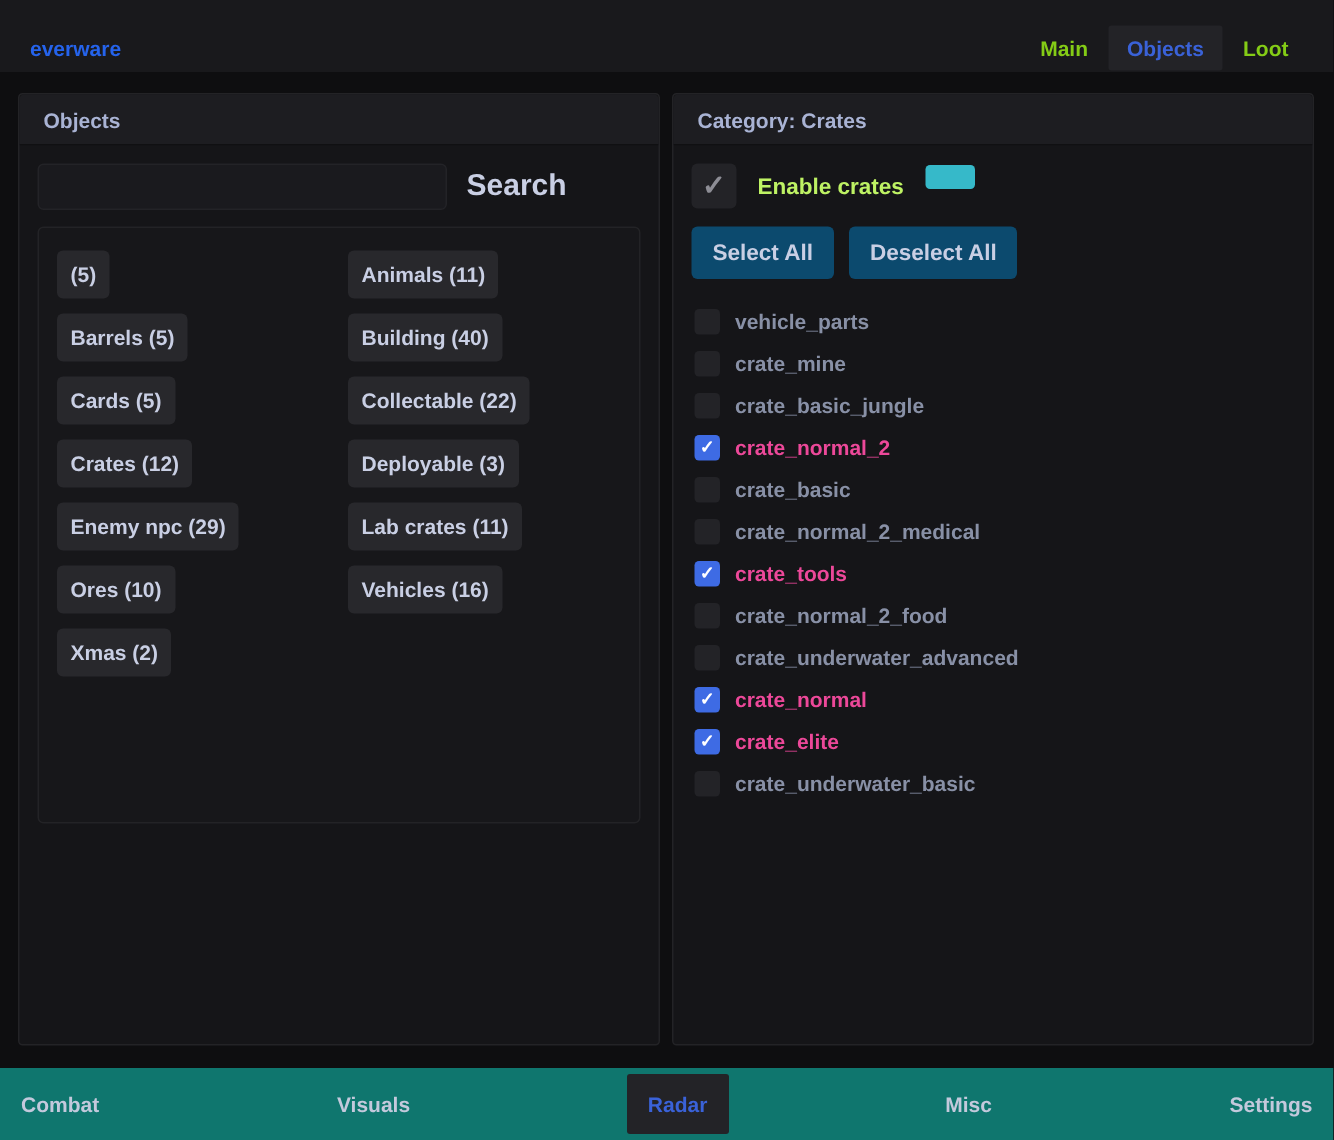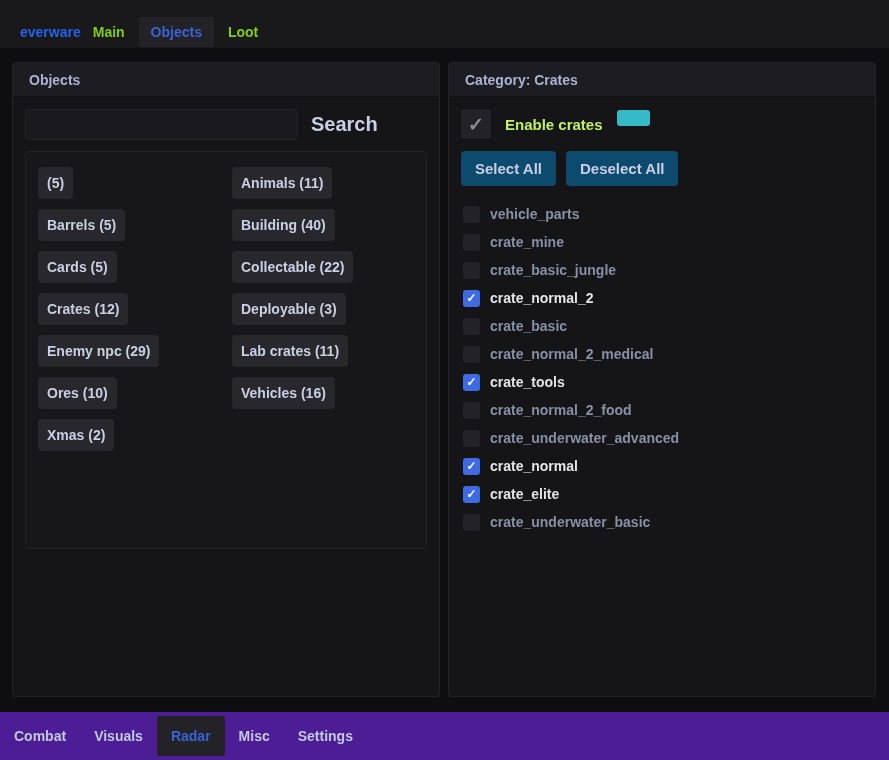--- a/index.html
+++ b/index.html
@@ -1,21 +1,21 @@
 <!DOCTYPE html>
 <html><head>
 <meta charset="utf-8">
 <style>
   * { margin:0; padding:0; box-sizing:border-box; }
   html,body { width:889px; height:760px; background:#0e0e10; overflow:hidden;
     font-family:"Liberation Sans", sans-serif; }
 
   
   .topbar { height:48px; background:#19191c; display:flex; align-items:center;
-    padding:16px 18px 0 20px; }
+    justify-content:space-between; padding:16px 18px 0 20px; }
   .logo { color:#2563eb; font-weight:bold; font-size:14px; cursor:pointer; }
   .top-tabs { display:flex; align-items:center; gap:2px; }
   .top-tab { color:#84cc16; font-weight:bold; font-size:14px; padding:7px 12px;
     border-radius:2px; cursor:pointer; }
   .top-tab.active { background:#232327; color:#3a62d8; }
 
   
   .content { display:flex; gap:8px; padding:14px 13px 0 12px; height:649px; }
   .panel { flex:1; background:#151518; border:1px solid #232326; border-radius:3px;
     display:flex; flex-direction:column; }
@@ -52,25 +52,25 @@
   .sel-btn { background:#0c4a6e; border:none; border-radius:4px; color:#c9cfe4;
     font-weight:bold; font-size:15px; padding:9px 14px; cursor:pointer;
     font-family:"Liberation Sans", sans-serif; }
   .crate-list { margin-top:14px; list-style:none; padding-left:2px; }
   .crate-row { height:28px; display:flex; align-items:center; cursor:pointer; }
   .cb { width:17px; height:17px; border-radius:3px; background:#232327; flex:none;
     display:flex; align-items:center; justify-content:center; }
   .crate-row.checked .cb { background:#3e6be4; color:#ffffff; font-size:12px;
     font-weight:bold; }
   .crate-label { margin-left:10px; font-size:14px; font-weight:bold; color:#8890a6; }
-  .crate-row.checked .crate-label { color:#e5e5e5;text-align:center; }
+  .crate-row.checked .crate-label { color:#ec4899;text-align:center; }
 
   
-  .bottombar { margin-top:15px; height:48px; background:#4c1d95; display:flex;
-    align-items:center; justify-content:flex-start; }
+  .bottombar { margin-top:15px; height:48px; background:#0f766e; display:flex;
+    align-items:center; justify-content:space-between; }
   .bottom-tab { color:#c3c9dc; font-weight:bold; font-size:14px; padding:12px 14px;
     border-radius:2px; cursor:pointer; }
   .bottom-tab.active { background:#232327; color:#3a62d8; }
 </style>
 </head>
 <body>
 
 <header class="topbar">
   <div class="logo">everware</div>
   <nav class="top-tabs">

